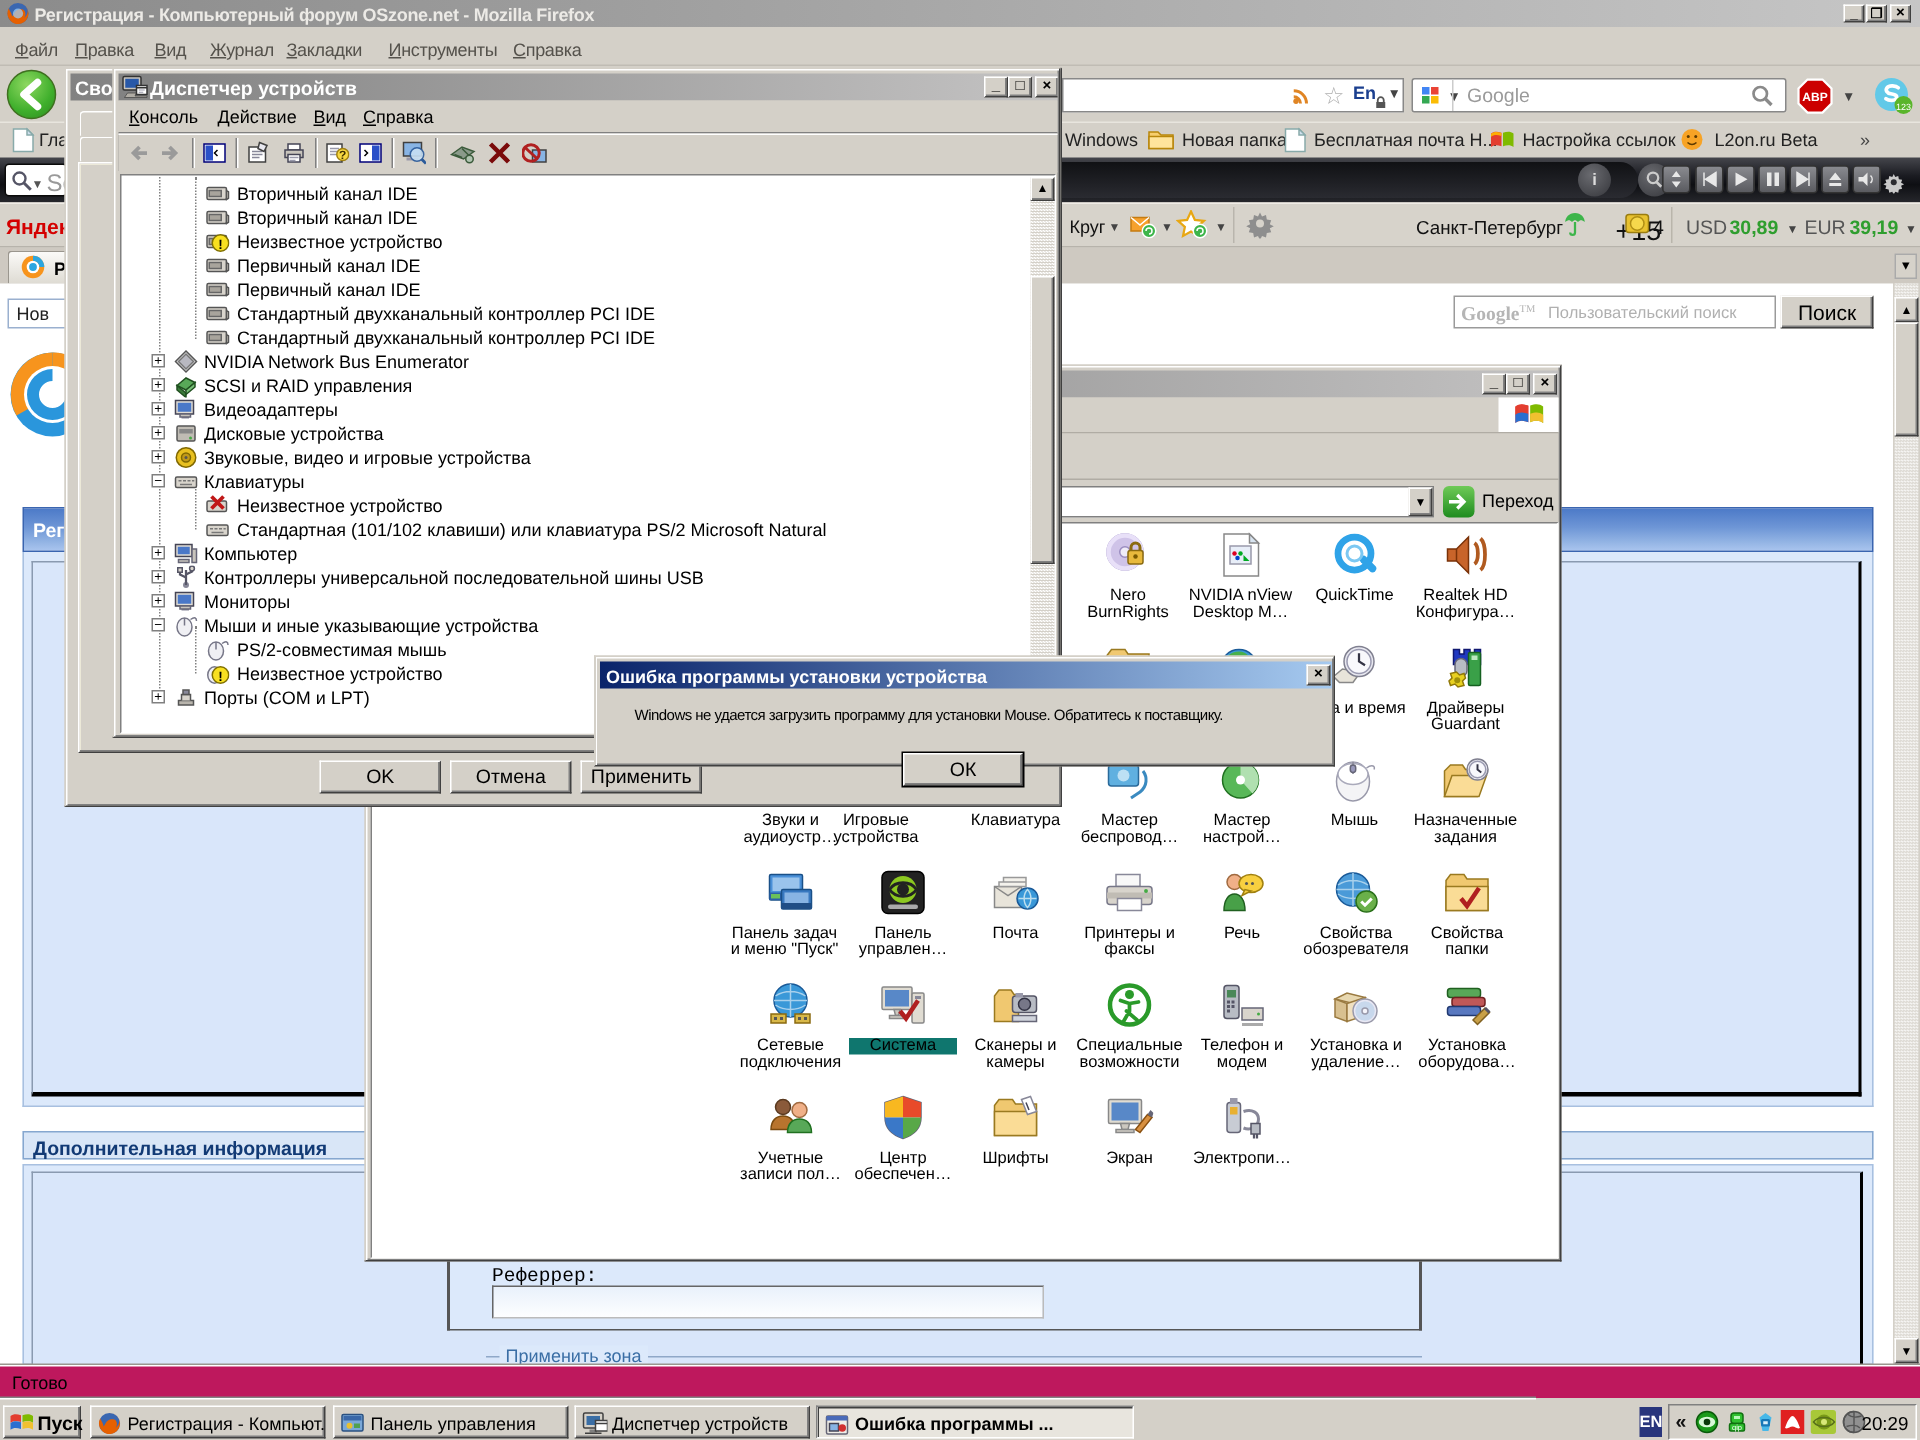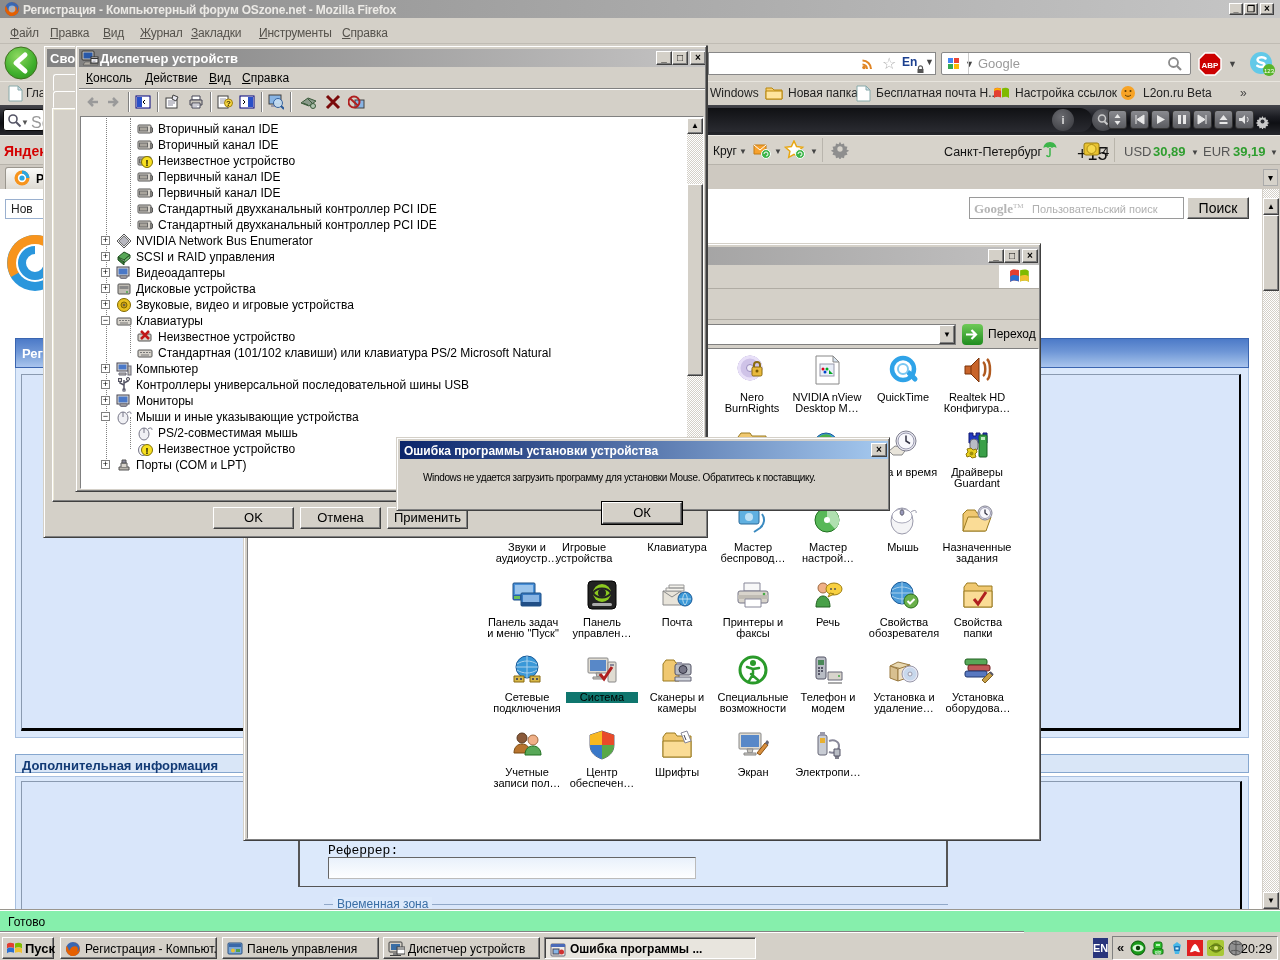--- a/index.html
+++ b/index.html
@@ -261,31 +261,31 @@
   </div>
   <div class="abs" style="left:15px;top:587px;width:1234px;height:134px;background:#dce9fb;border:1px solid #a8c0e0"></div>
   <div class="abs" style="left:21px;top:592px;width:1221px;height:129px;background:#d9e6fa;border-top:1px solid #8a9ab0;border-left:1px solid #8a9ab0;border-right:2px solid #000"></div>
 
   <div class="abs" style="left:298px;top:600px;width:650px;height:98px;border-left:2px solid #555;border-right:2px solid #555;border-bottom:1px solid #555;background:#dce9fb">
     <span style="position:absolute;left:28px;top:54px;font-size:13px;color:#000;font-family:'Liberation Mono',monospace">Реферрер:</span>
     <div style="position:absolute;left:28px;top:68px;width:368px;height:22px;background:linear-gradient(180deg,#e9f1fb,#fdfeff);border:1px solid #666;border-right:1px solid #bbb;border-bottom:1px solid #bbb"></div>
   </div>
 
   <div class="abs" style="left:324px;top:715px;width:624px;height:6px;border-top:1px solid #90a8c8"></div>
-  <span class="abs" style="left:333px;top:708px;font-size:12px;color:#3a6ea5;background:#dce9fb;padding:0 4px">Временная зона</span>
+  <span class="abs" style="left:333px;top:708px;font-size:12px;color:#3a6ea5;background:#dce9fb;padding:0 4px">Применить зона</span>
 </div>
 
 <div id="pg-sb" class="abs" style="left:1262px;top:189px;width:18px;height:721px;background:#d4d0c8">
   <div style="position:absolute;left:1px;top:0;width:16px;height:721px;background-image:conic-gradient(#fff 0 25%,#d4d0c8 0 50%,#fff 0 75%,#d4d0c8 0);background-size:2px 2px"></div>
   <div class="abs cbtn" style="left:1px;top:9px;width:16px;height:17px;line-height:15px;font-size:8px">▲</div>
   <div class="abs" style="left:1px;top:26px;width:16px;height:76px;background:#d4d0c8;border:1px solid;border-color:#fff #404040 #404040 #fff;box-shadow:inset -1px -1px 0 #808080"></div>
   <div class="abs cbtn" style="left:1px;top:703px;width:16px;height:17px;line-height:15px;font-size:8px">▼</div>
 </div>
 
-<div id="ff-status" class="abs" style="left:0;top:910px;width:1280px;height:22px;background:#86efac;border-top:1px solid #fff;box-shadow:0 -1px 0 #9a968e">
+<div id="ff-status" class="abs" style="left:0;top:910px;width:1280px;height:22px;background:#be185d;border-top:1px solid #fff;box-shadow:0 -1px 0 #9a968e">
   <span class="abs" style="left:8px;top:4px;font-size:12px;color:#000">Готово</span>
 </div>
 
 <div id="cpwin" class="abs win" style="left:243px;top:243px;width:798px;height:598px">
   <div class="tbar inact" style="position:absolute;left:3px;top:3px;width:792px;height:18px">
     <span class="abs cbtn" style="left:741px;top:2px;width:16px;height:14px;line-height:12px;font-weight:bold">_</span>
     <span class="abs cbtn" style="left:757px;top:2px;width:16px;height:14px;line-height:12px;font-weight:bold">□</span>
     <span class="abs cbtn" style="left:775px;top:2px;width:16px;height:14px;line-height:12px;font-weight:bold">×</span>
   </div>
   <div class="abs" style="left:3px;top:21px;width:792px;height:24px;background:#d4d0c8;border-bottom:1px solid #b0aca4">

